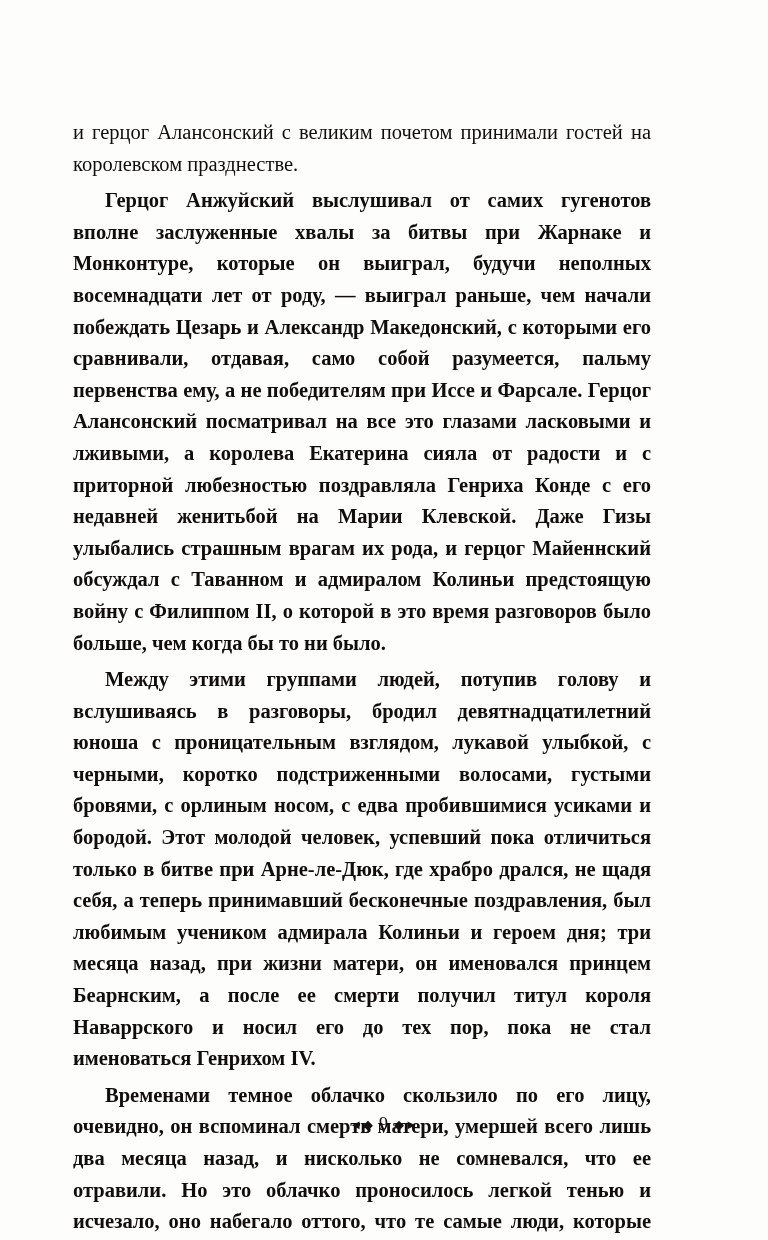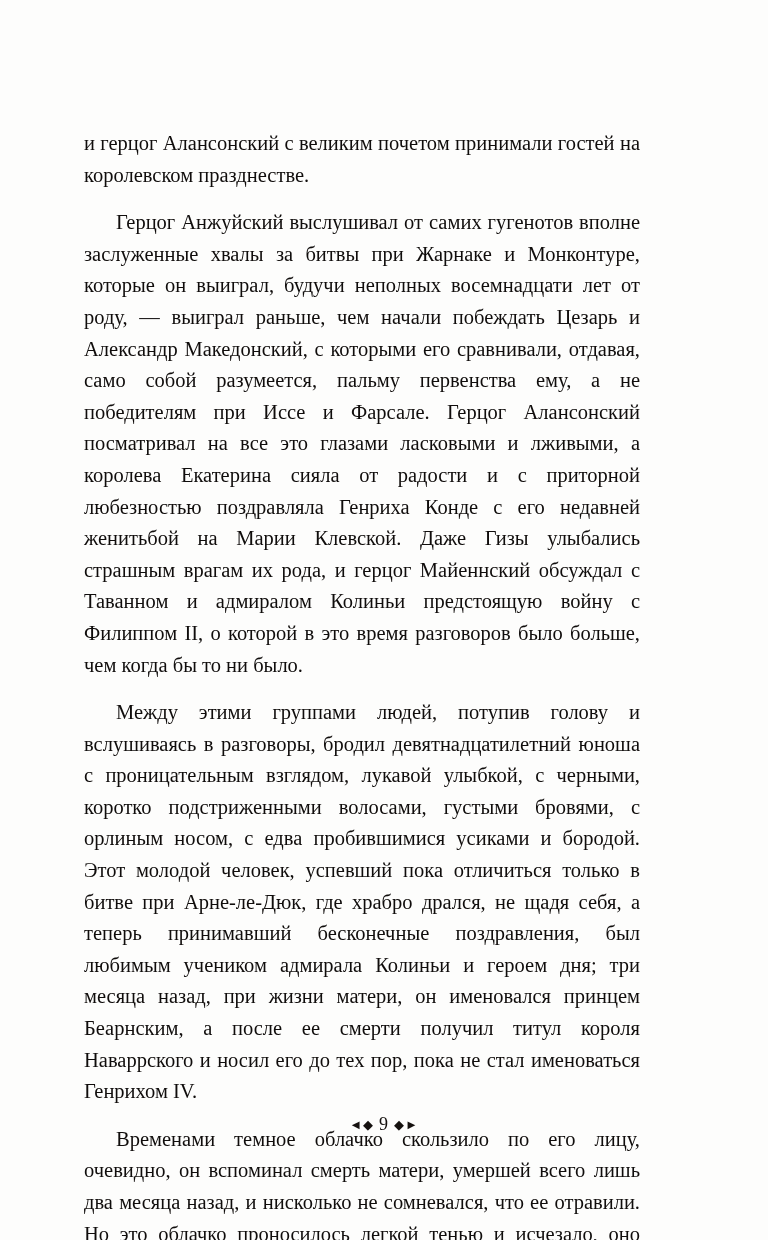--- a/index.html
+++ b/index.html
@@ -22,25 +22,26 @@
     font-family: "Liberation Serif", "DejaVu Serif", serif;
     font-size: 20.5px;
     line-height: 31.6px;
     color: #100d0c;
     text-align: justify;
     text-justify: inter-word;
     -webkit-hyphens: none;
     hyphens: none;
   }
   .para {
-    margin: 16px;
+    margin: 5px;
     text-indent: 0;
   }
   .para.indented {
     text-indent: 32px;
+    font-weight: bold;
   }
   .footer {
     position: absolute;
     left: 0;
     top: 1113px;
     width: 768px;
     text-align: center;
     font-family: "Liberation Serif", "DejaVu Serif", serif;
     font-size: 18px;
     color: #15110f;

